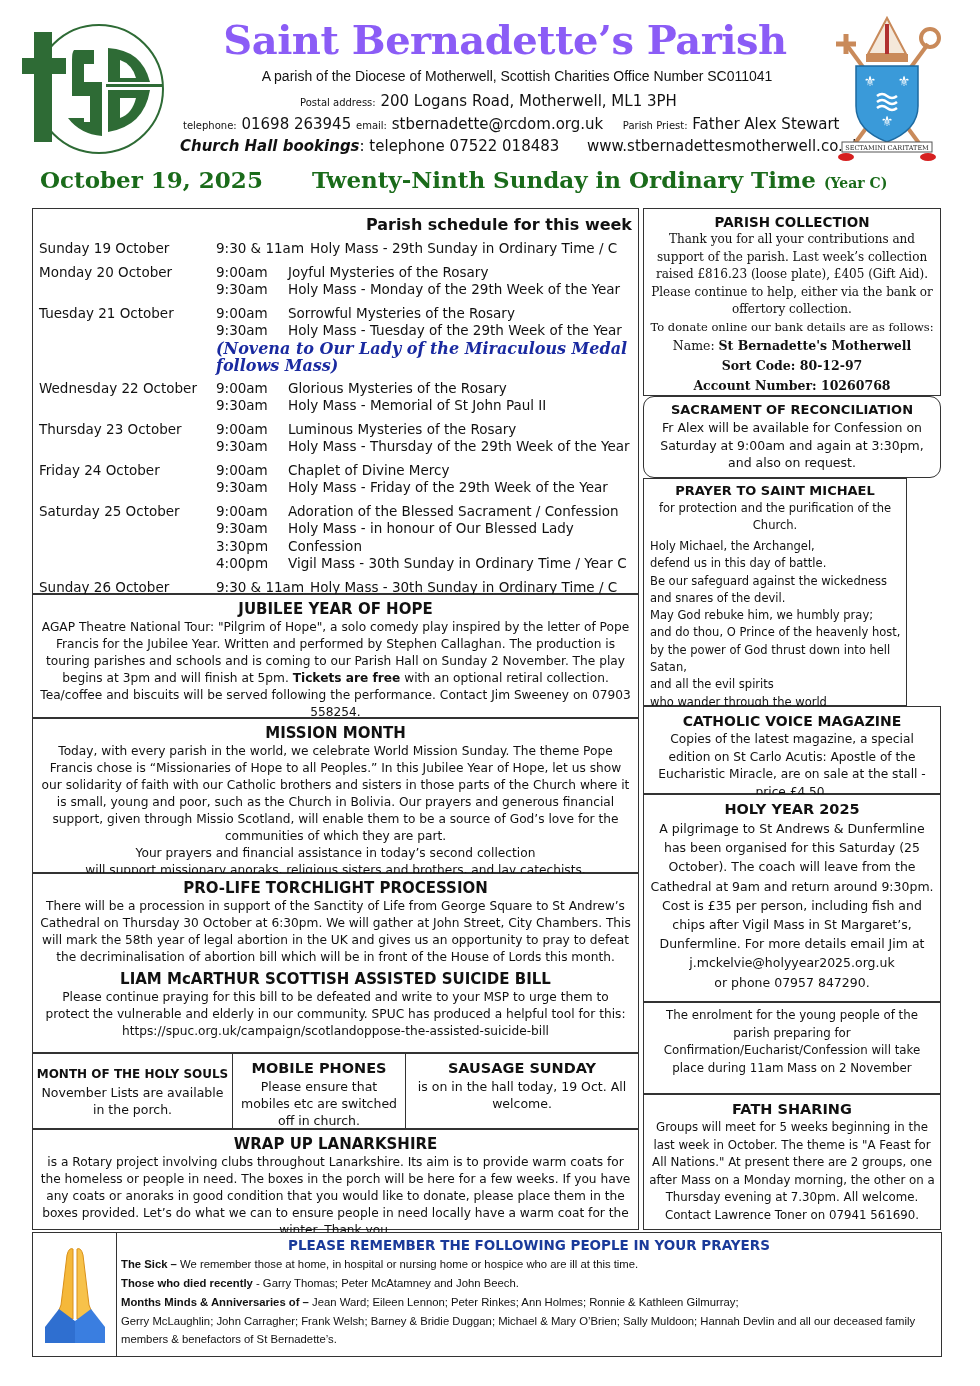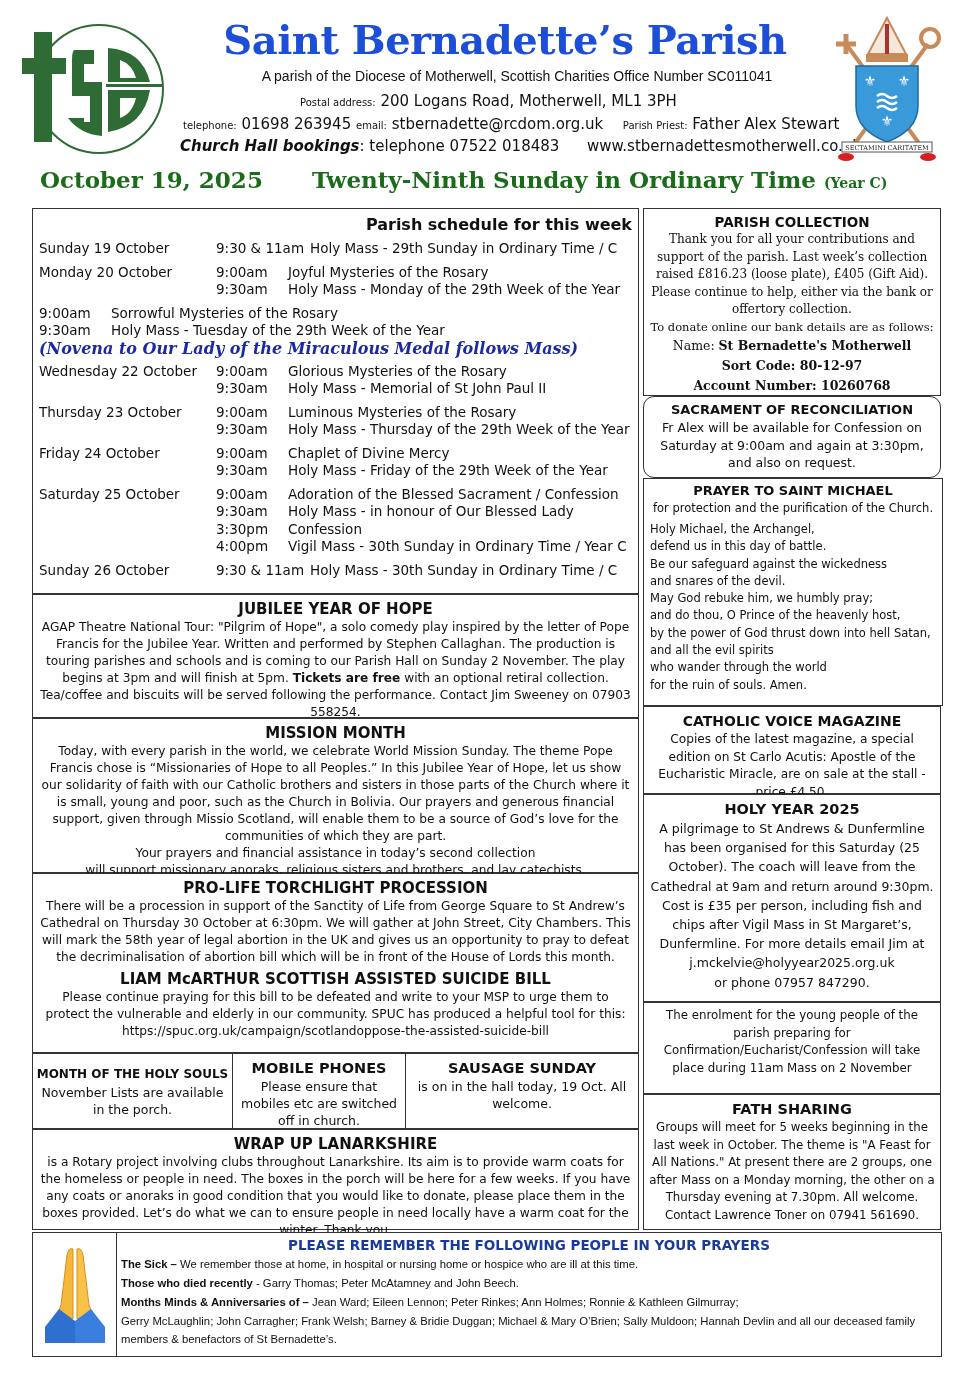--- a/index.html
+++ b/index.html
@@ -3,21 +3,21 @@
 <meta charset="utf-8">
 <style>
   * { box-sizing: border-box; margin: 0; padding: 0; }
   html, body { width: 980px; height: 1386px; background: #ffffff; }
   body { position: relative; font-family: "DejaVu Sans", sans-serif; color: #111; overflow: hidden; }
 
   
   .logo-left { position: absolute; left: 22px; top: 18px; width: 146px; height: 142px; }
   .logo-right { position: absolute; left: 832px; top: 14px; width: 110px; height: 148px; }
   .title { position: absolute; left: 180px; top: 16px; width: 650px; text-align: center;
-           font-family: "DejaVu Serif", serif; font-weight: bold; font-size: 40px; letter-spacing: -0.5px; color: #1d4ed8; }
+           font-family: "DejaVu Serif", serif; font-weight: bold; font-size: 40px; letter-spacing: -0.5px; color: #8b5cf6; }
   .sub1 { position: absolute; left: 192px; top: 68px; width: 650px; text-align: center;
           font-family: "Liberation Sans", sans-serif; font-size: 14px; color: #111; }
   .hline { position: absolute; font-family: "DejaVu Sans", sans-serif; font-size: 15px; color: #111; white-space: nowrap; }
   .hline .sm { font-size: 10px; }
   .postal { left: 300px; top: 92px; }
   .contact { left: 183px; top: 115px; }
   .contact .gap { display: inline-block; width: 10px; }
   .hall { left: 180px; top: 137px; }
   .hall b { font-style: italic; }
 
@@ -66,21 +66,21 @@
   #collection { left: 643px; top: 208px; width: 298px; height: 188px; padding: 4px 4px; }
   #collection .hd { font-size: 13.5px; line-height: 18px; }
   #collection .txt { font-family: "DejaVu Serif", serif; font-size: 12px; line-height: 17.5px; }
   #collection .bank { font-family: "DejaVu Serif", serif; font-size: 12.5px; line-height: 20px; font-weight: bold; text-align: center; }
   #collection .bank .lbl { font-weight: normal; }
 
   #reconcile { left: 643px; top: 396px; width: 298px; height: 82px; padding: 4px 4px; border-radius: 11px; }
   #reconcile .hd, #michael .hd { font-size: 13px; line-height: 18px; }
   #reconcile .txt { font-size: 12.5px; line-height: 17.5px; }
 
-  #michael { left: 643px; top: 478px; width: 300px; height: 228px; padding: 3px 4px; }
+  #michael { left: 643px; top: 478px; width: 264px; height: 228px; padding: 3px 4px; }
   #michael .sub { text-align: center; font-size: 11.5px; line-height: 17px; }
   #michael .lines { font-size: 11.5px; line-height: 17.3px; padding-left: 2px; margin-top: 4px; }
 
   #voice { left: 643px; top: 706px; width: 298px; height: 88px; padding: 4px 4px; }
   #voice .hd { font-size: 14px; line-height: 20px; }
   #voice .txt { font-size: 12.2px; line-height: 17.5px; }
 
   #holyyear { left: 643px; top: 794px; width: 298px; height: 208px; padding: 4px 4px; }
   #holyyear .hd { font-size: 14.5px; line-height: 20px; }
   #holyyear .txt { font-size: 12.5px; line-height: 19.2px; }
@@ -196,20 +196,21 @@
             <span class="t">9:00am</span>
             <span>Joyful Mysteries of the Rosary</span>
           </div>
           <div class="ev-row">
             <span class="t">9:30am</span>
             <span>Holy Mass - Monday of the 29th Week of the Year</span>
           </div>
         </div>
       </div>
       <div class="day">
+        <div class="dn">Tuesday 21 October</div>
         <div class="ev">
           <div class="ev-row">
             <span class="t">9:00am</span>
             <span>Sorrowful Mysteries of the Rosary</span>
           </div>
           <div class="ev-row">
             <span class="t">9:30am</span>
             <span>Holy Mass - Tuesday of the 29th Week of the Year</span>
           </div>
           <div class="novena">(Novena to Our Lady of the Miraculous Medal follows Mass)</div>

